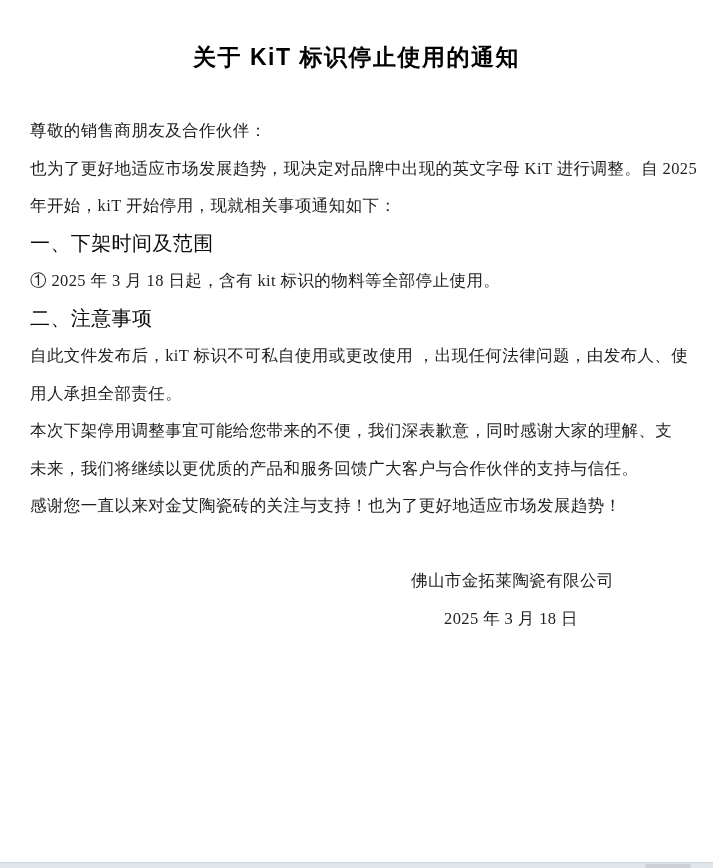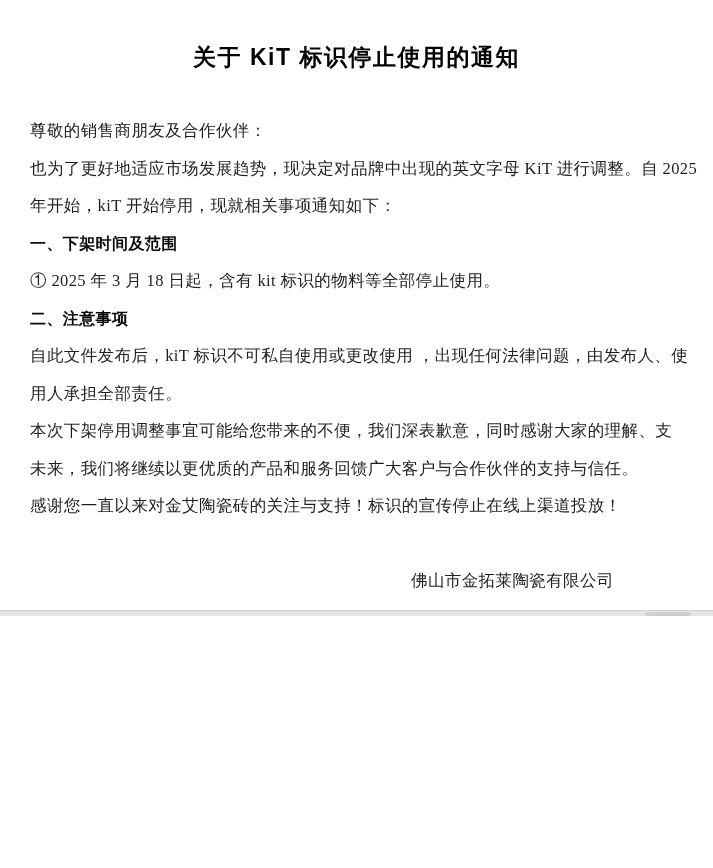--- a/index.html
+++ b/index.html
@@ -1,20 +1,20 @@
 <!DOCTYPE html>
 <html><head>
 <meta charset="utf-8">
 <style>
   * { margin: 0; padding: 0; box-sizing: border-box; }
   html, body { background: #ffffff; }
   .page {
     position: relative;
     width: 713px;
-    height: 616px;
+    height: 868px;
     background: #ffffff;
     overflow: hidden;
     font-family: "Liberation Serif", "DejaVu Serif", serif;
     color: #1f1f1f;
   }
   .title {
     position: absolute;
     top: 42px;
     left: 0;
     width: 100%;
@@ -35,22 +35,22 @@
   .line {
     height: 37.5px;
     line-height: 37.5px;
     font-size: 16.5px;
     letter-spacing: 0.4px;
     white-space: nowrap;
   }
   .line.indent { text-indent: 33px; }
   .line.head {
     font-family: "Liberation Sans", "DejaVu Sans", sans-serif;
-    font-weight: 700;
-    font-size: 16px;
+    font-weight: 400;
+    font-size: 20px;
     color: #0a0a0a;
   }
   .line.spacer { height: 37.5px; }
   .sig {
     margin-left: auto;
     margin-right: 77px;
     width: 200px;
     text-align: center;
   }
   .sig .line { white-space: nowrap; }
@@ -87,21 +87,21 @@
     <div class="line">年开始，kiT 开始停用，现就相关事项通知如下：</div>
 
     <div class="line head">一、下架时间及范围</div>
     <div class="line">① 2025 年 3 月 18 日起，含有 kit 标识的物料等全部停止使用。</div>
 
     <div class="line head">二、注意事项</div>
     <div class="line">自此文件发布后，kiT 标识不可私自使用或更改使用 ，出现任何法律问题，由发布人、使</div>
     <div class="line">用人承担全部责任。</div>
     <div class="line">本次下架停用调整事宜可能给您带来的不便，我们深表歉意，同时感谢大家的理解、支</div>
     <div class="line">未来，我们将继续以更优质的产品和服务回馈广大客户与合作伙伴的支持与信任。</div>
-    <div class="line">感谢您一直以来对金艾陶瓷砖的关注与支持！标识的宣传停止在线上渠道投放！</div>
+    <div class="line">感谢您一直以来对金艾陶瓷砖的关注与支持！也为了更好地适应市场发展趋势！</div>
 
     <div class="line spacer"></div>
 
     <div class="sig">
       <div class="line">佛山市金拓莱陶瓷有限公司</div>
       <div class="line">2025 年 3 月 18 日</div>
     </div>
   </div>
 
   <div class="bottombar">

